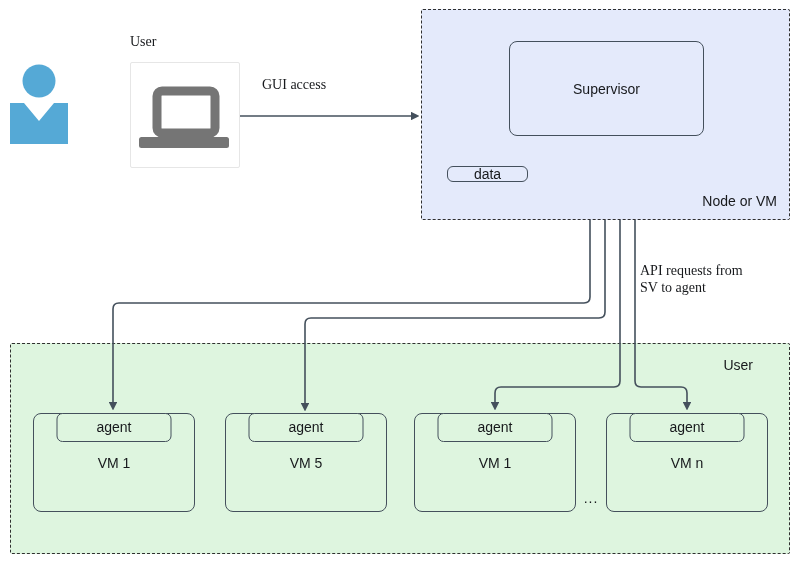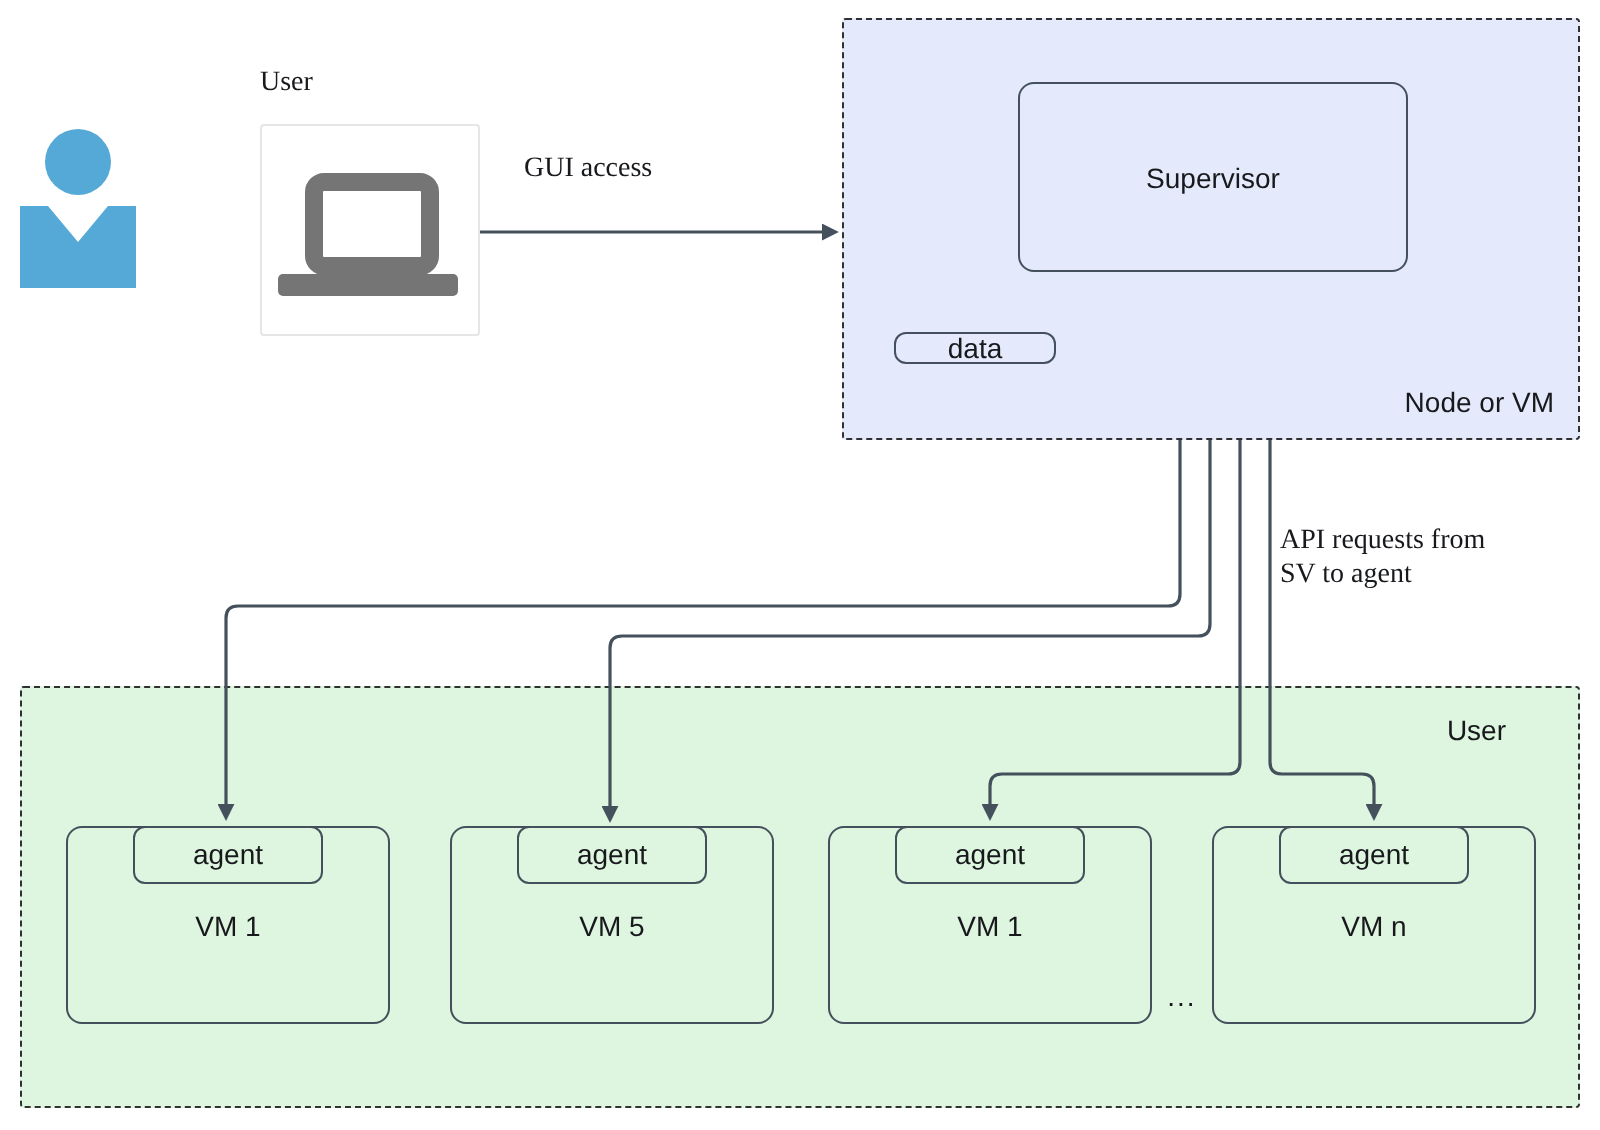--- a/index.html
+++ b/index.html
@@ -32,21 +32,21 @@
   .node-box{position:absolute;left:421px;top:9px;width:369px;height:211px;background:var(--node-fill);border:1.6px dashed var(--dash-border);border-radius:2px;}
   .azure-box{position:absolute;left:10px;top:343px;width:780px;height:211px;background:var(--azure-fill);border:1.6px dashed var(--dash-border);border-radius:2px;}
 
   
   .supervisor-box{position:absolute;left:87px;top:31px;width:195px;height:95px;border:1.5px solid var(--box-border);border-radius:8px;display:flex;align-items:center;justify-content:center;font-size:14px;}
   .data-box{position:absolute;left:25px;top:156px;width:81px;height:16px;border:1.5px solid var(--box-border);border-radius:6px;display:flex;align-items:center;justify-content:center;font-size:14px;}
   .node-caption{position:absolute;right:12px;bottom:10px;font-size:14px;}
   .azure-caption{position:absolute;right:36px;top:13px;font-size:14px;}
 
   .vm-box{position:absolute;top:69px;width:162px;height:99px;border:1.5px solid var(--box-border);border-radius:8px;}
-  .agent-box{position:absolute;top:-1.5px;left:50%;transform:translateX(-50%);width:95px;height:29px;background:var(--azure-fill);border:1.5px solid var(--box-border);border-radius:6px;display:flex;align-items:center;justify-content:center;font-size:14px;text-align:center;}
+  .agent-box{position:absolute;top:-1.5px;left:50%;transform:translateX(-50%);width:115px;height:29px;background:var(--azure-fill);border:1.5px solid var(--box-border);border-radius:6px;display:flex;align-items:center;justify-content:center;font-size:14px;text-align:center;}
   .vm-name{position:absolute;left:0;right:0;top:41px;text-align:center;font-size:14px;}
   .ellipsis{position:absolute;left:568px;top:146px;width:24px;text-align:center;font-size:14px;letter-spacing:1px;}
 
   .api-note{left:640px;top:262px;width:150px;line-height:17px;}
 
   svg.connectors{position:absolute;left:0;top:0;width:800px;height:565px;pointer-events:none;z-index:5;}
   .conn{fill:none;stroke:var(--line-color);stroke-width:1.6px;}
 </style>
 </head>
 <body>

